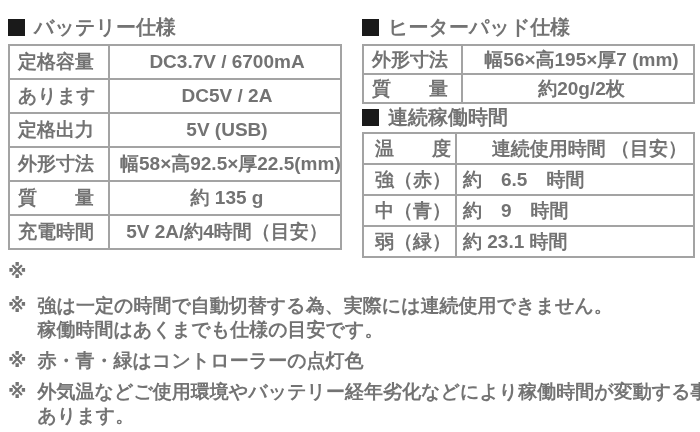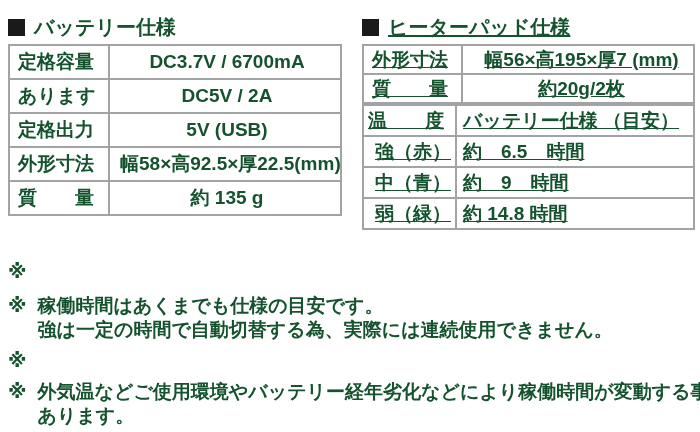--- a/index.html
+++ b/index.html
@@ -8,25 +8,25 @@
     background: #ffffff;
   }
   .canvas {
     position: relative;
     width: 700px;
     height: 432px;
     background: #ffffff;
     overflow: hidden;
     font-family: "Liberation Sans", "DejaVu Sans", sans-serif;
     font-weight: bold;
-    color: #14532d;
+    color: #737373;
   }
   .col { position: absolute; top: 16px; }
   .col-left  { left: 8px;   width: 334px; }
-  .col-right { left: 362px; width: 333px; text-decoration: underline; }
+  .col-right { left: 362px; width: 333px; }
 
   .section-title {
     display: flex;
     align-items: center;
     gap: 9px;
     font-size: 20px;
     line-height: 22px;
     margin-bottom: 6px;
     white-space: nowrap;
   }
@@ -56,21 +56,21 @@
     overflow: hidden;
   }
   .battery th { width: 84px; height: 32px; text-align: left; padding-left: 8px; }
   .battery td { text-align: center; padding-left: 10px; }
 
   .heater th { width: 83px; height: 27px; text-align: left; padding-left: 8px; }
   .heater td { text-align: center; padding-left: 13px; }
 
   .optime th { width: 83px; height: 29px; text-align: right; padding: 0 4px; }
   .optime td { text-align: left; }
-  .optime .hdr th, .optime .hdr td { text-align: left; }
+  .optime .hdr th, .optime .hdr td { text-align: right; }
 
   .notes {
     position: absolute;
     left: 8px;
     top: 260px;
     width: 688px;
   }
   .note {
     display: flex;
     gap: 11px;
@@ -107,20 +107,24 @@
         <td>5V (USB)</td>
       </tr>
       <tr>
         <th>外形寸法</th>
         <td>幅58×高92.5×厚22.5(mm)</td>
       </tr>
       <tr>
         <th>質　　量</th>
         <td>約 135 g</td>
       </tr>
+      <tr>
+        <th>充電時間</th>
+        <td>5V 2A/約4時間（目安）</td>
+      </tr>
     </tbody>
       </table>
   </div>
 
   <div class="col col-right">
     <div class="section-title">
       <span class="sq"></span>
       <span>ヒーターパッド仕様</span>
     </div>
     <table class="spec heater">
@@ -129,55 +133,62 @@
         <th>外形寸法</th>
         <td>幅56×高195×厚7 (mm)</td>
       </tr>
       <tr>
         <th>質　　量</th>
         <td>約20g/2枚</td>
       </tr>
     </tbody>
       </table>
 
+    <div class="section-title mid">
+      <span class="sq"></span>
+      <span>連続稼働時間</span>
+    </div>
     <table class="spec optime">
       <tbody>
           <tr class="hdr">
         <th>温　　度</th>
-        <td>バッテリー仕様 （目安）</td>
+        <td>連続使用時間 （目安）</td>
       </tr>
       <tr>
         <th>強（赤）</th>
         <td>約　6.5　時間</td>
       </tr>
       <tr>
         <th>中（青）</th>
         <td>約　9　時間</td>
       </tr>
       <tr>
         <th>弱（緑）</th>
-        <td>約 14.8 時間</td>
+        <td>約 23.1 時間</td>
       </tr>
     </tbody>
       </table>
   </div>
 
   <div class="notes">
     <div class="note gap-lg">
       <span class="marker">※</span>
     </div>
     <div class="note gap-sm">
       <span class="marker">※</span>
       <div>
+        <div>強は一定の時間で自動切替する為、実際には連続使用できません。</div>
         <div>稼働時間はあくまでも仕様の目安です。</div>
-        <div>強は一定の時間で自動切替する為、実際には連続使用できません。</div>
       </div>
     </div>
     <div class="note gap-sm">
       <span class="marker">※</span>
+      <div>
+        <div>赤・青・緑はコントローラーの点灯色</div>
+      </div>
     </div>
     <div class="note">
       <span class="marker">※</span>
       <div>
         <div>外気温などご使用環境やバッテリー経年劣化などにより稼働時間が変動する事が</div>
         <div>あります。</div>
       </div>
     </div>
   </div>
 

